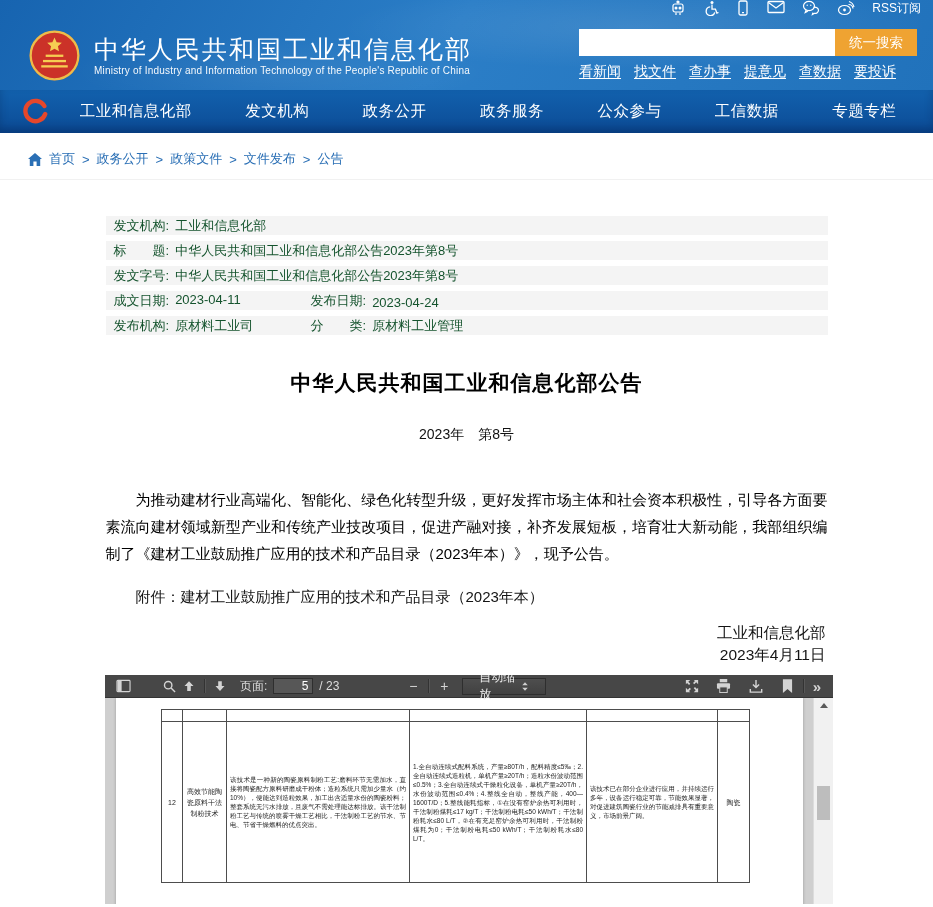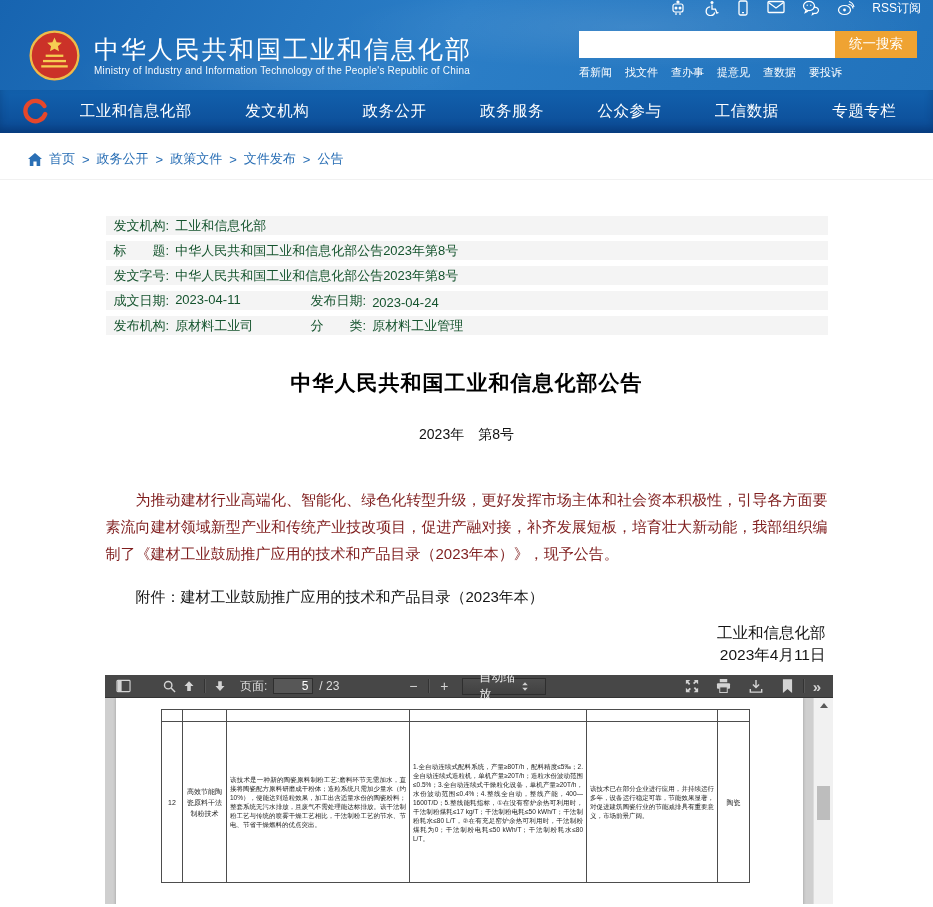--- a/index.html
+++ b/index.html
@@ -19,21 +19,21 @@
   .masthead{height:62px;display:flex;align-items:center;padding:0 16px 8px 28px;position:relative;z-index:2}
   .emblem{width:53px;height:53px;flex:none}
   .site-titles{margin-left:13px;color:#fff}
   .site-title{font-size:25px;font-weight:normal;letter-spacing:2px;line-height:28px}
   .site-sub{font-size:10px;opacity:.95;margin-top:2px;letter-spacing:.2px}
   .search-area{margin-left:auto;width:338px}
   .search-row{display:flex;height:27px}
   .search-input{flex:1;border:none;outline:none;padding:0 8px;font-size:13px;background:#fff}
   .search-btn{width:82px;background:#efa332;color:#fff;border:none;font-size:13.5px;font-weight:normal;cursor:pointer}
   .quick-links{display:flex;gap:13px;margin-top:7px}
-  .quick-links a{color:#fff;font-size:11px;text-underline-offset:2px}
+  .quick-links a{color:#fff;font-size:14px;text-decoration:underline;text-underline-offset:2px}
 
   
   .nav{height:43px;background:linear-gradient(180deg,#1261ad 0%,#0d509b 78%,#0a4792 100%);
     display:flex;align-items:center;padding:0 10px;box-shadow:inset 0 -5px 8px rgba(2,30,70,.28)}
   .nav-logo{width:27px;height:27px;margin:0 4px 0 12px;flex:none}
   .nav-items{flex:1;display:flex;justify-content:space-around;align-items:center}
   .nav-items a{color:#fff;font-size:15.5px;letter-spacing:.5px}
 
   
   .breadcrumb{display:flex;align-items:center;gap:7px;padding:17px 0 11px 28px;font-size:13px;
@@ -43,21 +43,21 @@
   
   .content{width:722px;margin:0 auto}
   .meta{margin-top:36px}
   .meta-row{display:flex;background:#f4f4f4;height:19px;align-items:flex-end;padding-left:8px;
     margin-bottom:6px;font-size:13px;color:#14532d;white-space:nowrap}
   .meta-row .cell1{width:197px;display:flex}
   .meta-row .lab{margin-right:6px}
   .article-title{margin-top:34px;text-align:center;font-size:21px;font-weight:bold;color:#000;
     letter-spacing:1px}
   .issue-no{margin-top:29px;text-align:center;font-size:14px;color:#111}
-  .body-par{margin-top:42px;font-size:15px;line-height:27px;color:#7f1d1d;text-indent:2em;
+  .body-par{margin-top:42px;font-size:15px;line-height:27px;color:#000000;text-indent:2em;
     text-align:justify}
   .attachment{margin-top:21px;font-size:15px;color:#141414;text-indent:2em}
   .signature{margin-top:15px;text-align:right;font-size:15.5px;color:#141414;line-height:22px;
     padding-right:2px}
 
   
   .pdf-viewer{width:728px;margin-left:105px;margin-top:9px;height:229px;background:#a16207;
     position:relative;overflow:hidden}
   .pdf-toolbar{height:23px;background:#474747;border-bottom:1px solid #333;display:flex;
     align-items:center;color:#d4d4d4;font-size:12px;padding:0 8px;position:relative;z-index:3}

